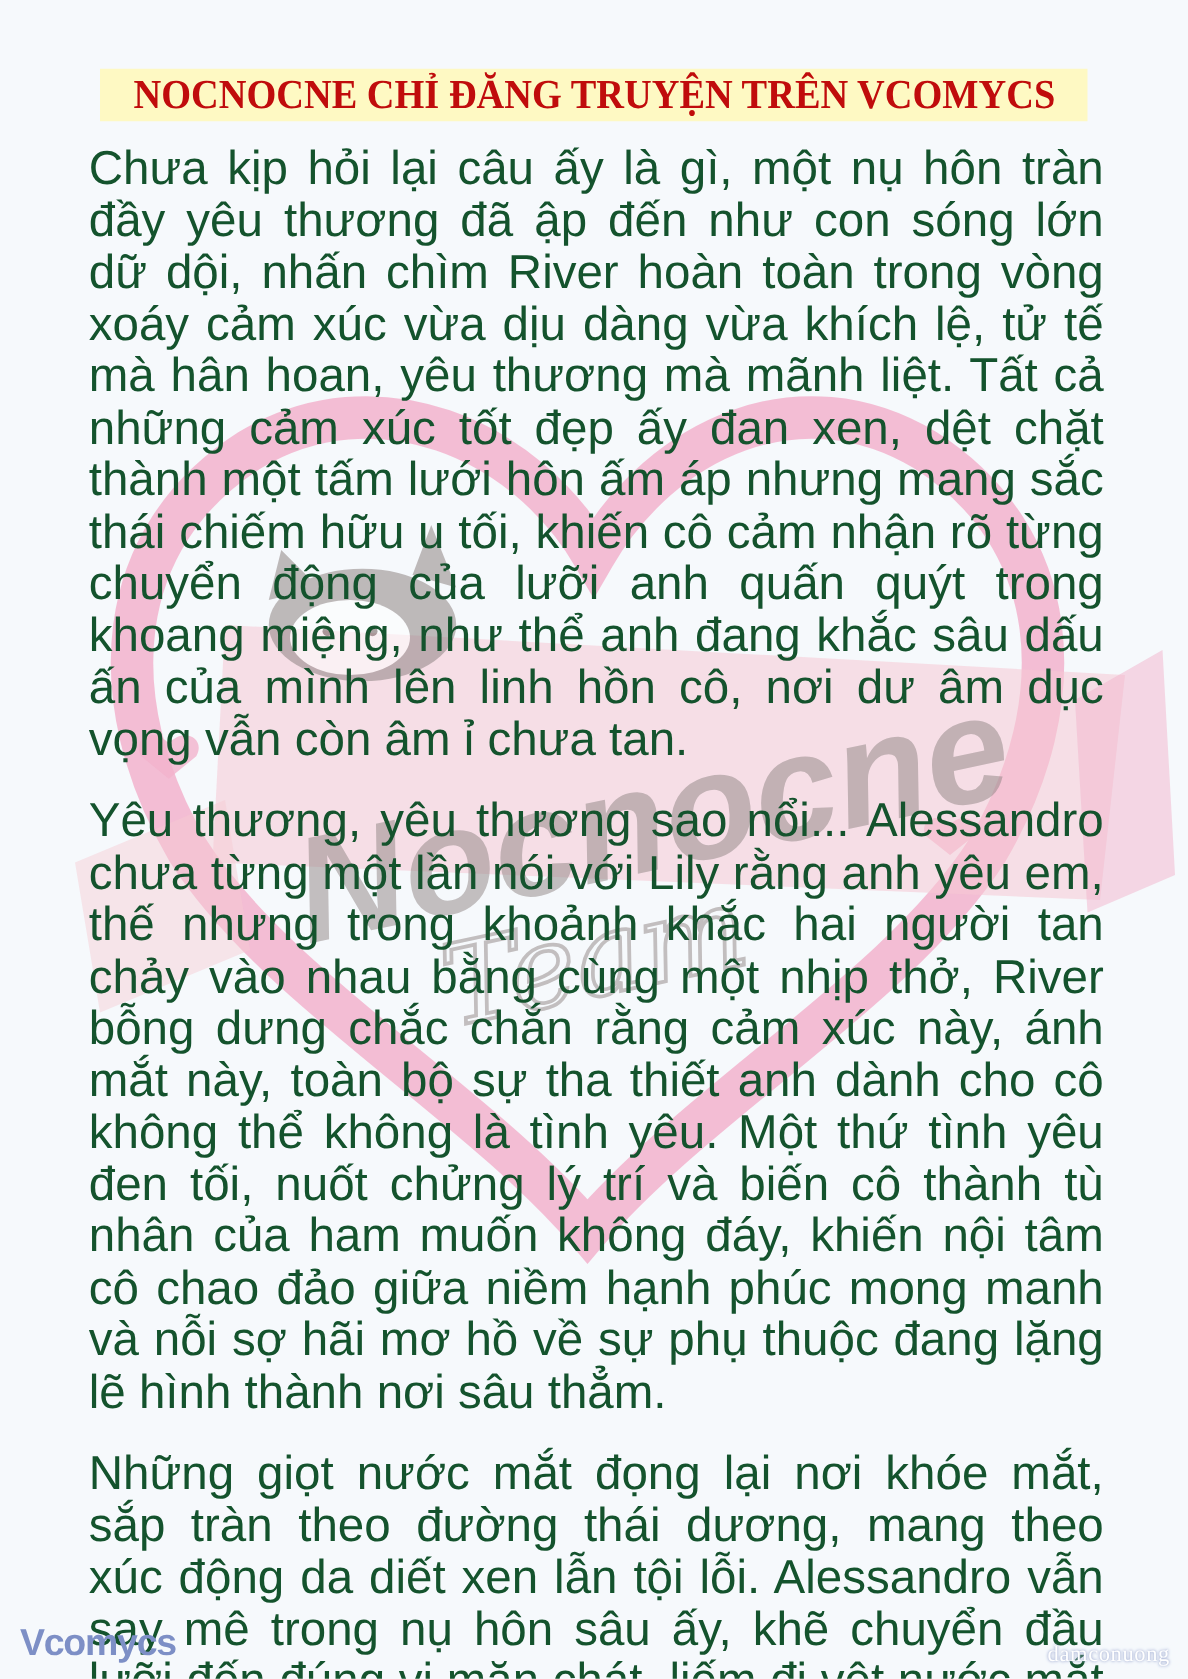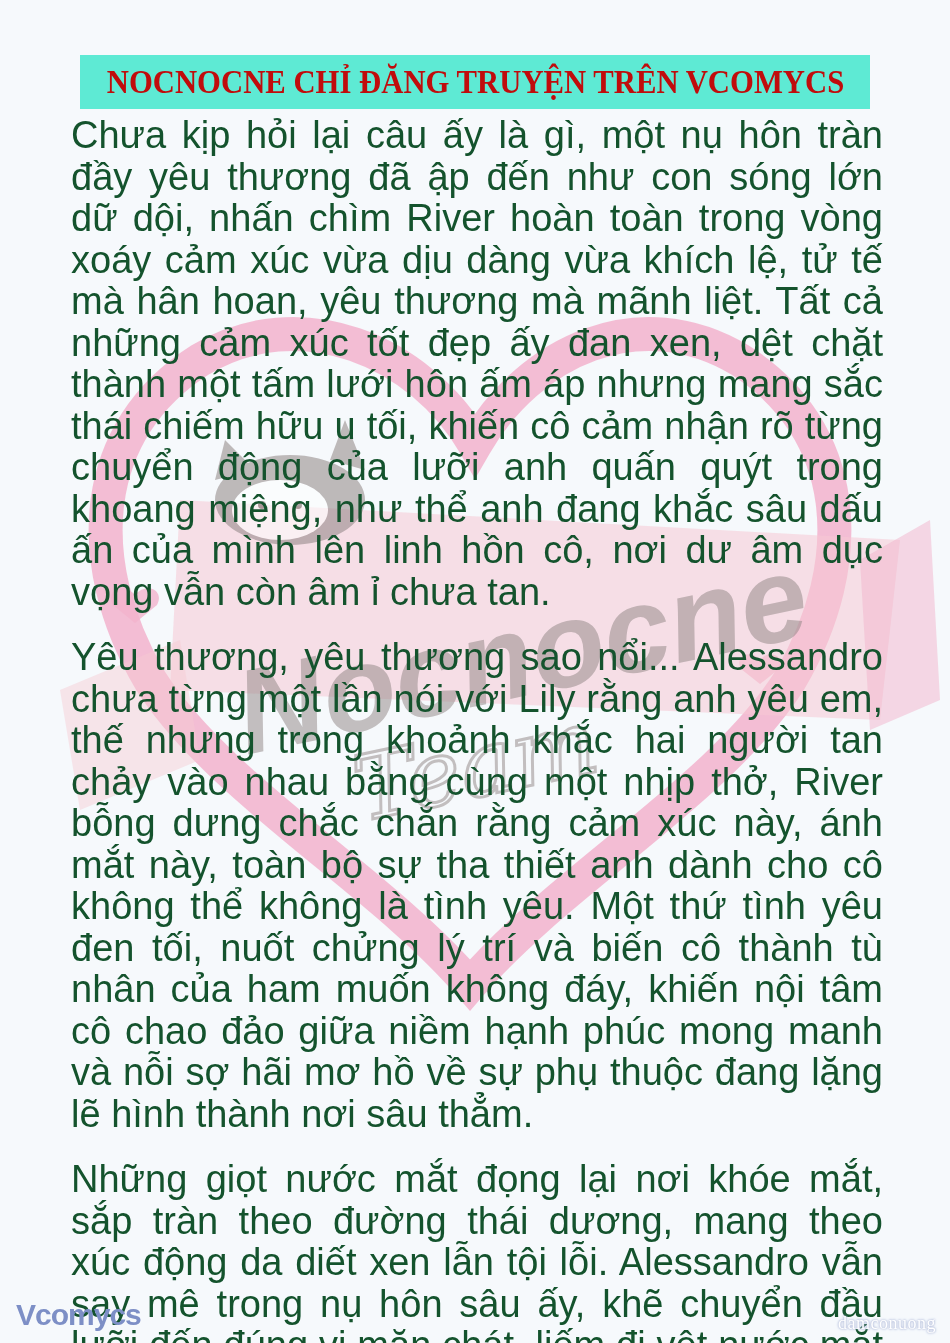--- a/index.html
+++ b/index.html
@@ -26,22 +26,22 @@
     width: 950px;
     height: 1343px;
     pointer-events: none;
     z-index: 0;
   }
   .title-band {
     position: absolute;
     left: 80px;
     top: 55px;
     width: 790px;
-    height: 54px;
-    background: #5eead4;
+    height: 42px;
+    background: #fef9c3;
     z-index: 2;
     display: flex;
     align-items: center;
     justify-content: center;
   }
   .title-text {
     color: #c00c0c;
     font-family: "Liberation Serif", "DejaVu Serif", serif;
     font-weight: bold;
     font-size: 33px;

